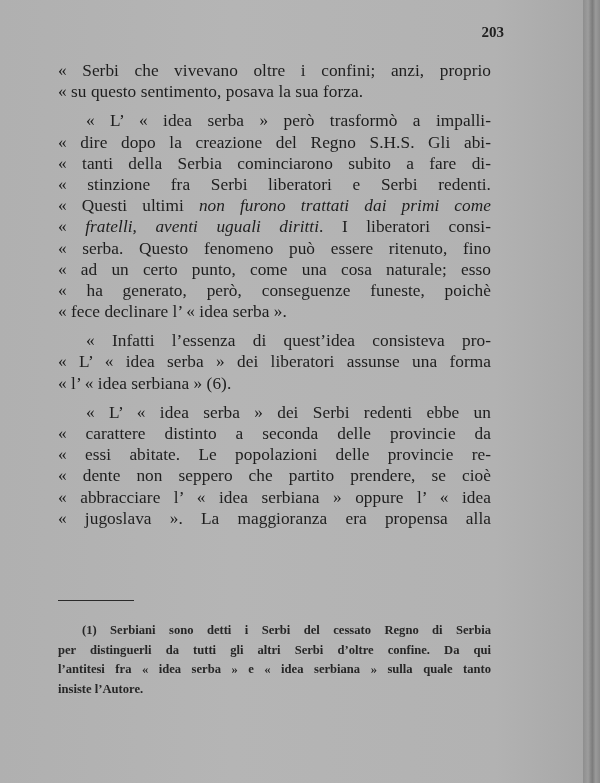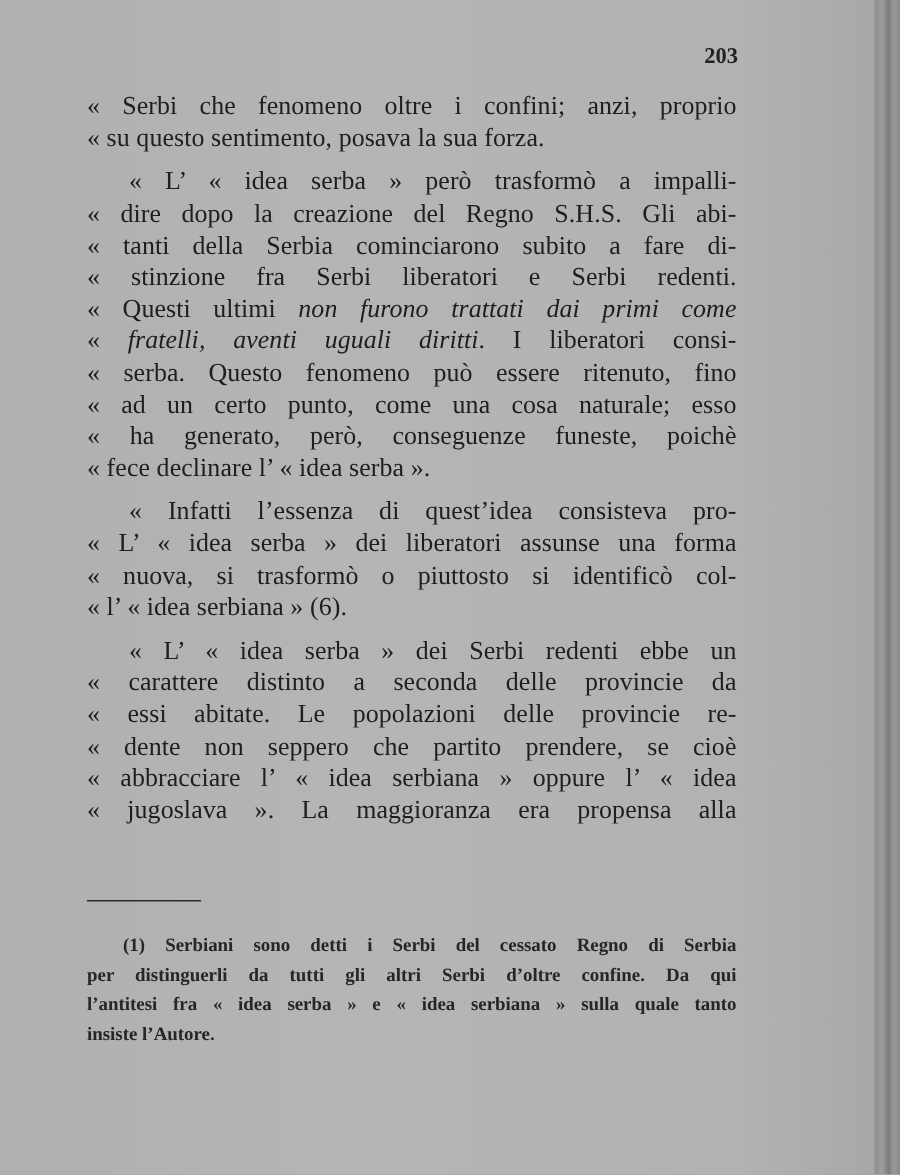--- a/index.html
+++ b/index.html
@@ -12,22 +12,22 @@
   }
   .page {
     position: absolute; left: 0; top: 0; width: 583px; height: 783px;
     background: linear-gradient(90deg, #b0b0b0 0%, #b5b5b5 40%, #b2b2b2 85%, #a8a8a8 100%);
   }
   .edge {
     position: absolute; right: 0; top: 0; width: 17px; height: 783px;
     background: linear-gradient(90deg, #8e8e8e 0%, #9d9d9d 30%, #7c7c7c 55%, #9a9a9a 75%, #8a8a8a 100%);
   }
   .page-number {
-    position: absolute; top: 24px; left: 440px; width: 52px; text-align: right;
-    font-size: 15px; font-weight: bold; color: #222; margin-top: 6px;
+    position: absolute; top: 24px; left: 452px; width: 52px; text-align: right;
+    font-size: 15px; font-weight: bold; color: #222;
   }
   .body-text {
     position: absolute; left: 58px; top: 60px; width: 433px;
   }
   .line {
     height: 21.2px; line-height: 21.2px;
     font-size: 17.3px; letter-spacing: 0.05px;
     white-space: nowrap; text-align: justify; text-align-last: justify;
     color: #1e1e1e;
   }
@@ -48,37 +48,36 @@
   }
   .fline.last { text-align-last: left; }
   .fline.indent { padding-left: 24px; }
 </style>
 </head>
 <body>
 
 <div class="page">
   <div class="page-number">203</div>
   <div class="body-text" id="body-text">
-      <div class="line">« Serbi che fenomeno oltre i confini; anzi, proprio</div>
+      <div class="line">« Serbi che vivevano oltre i confini; anzi, proprio</div>
       <div class="line last">« su questo sentimento, posava la sua forza.</div>
       <div class="para-gap"></div>
       <div class="line indent">« L’ « idea serba » però trasformò a impalli-</div>
       <div class="line">« dire dopo la creazione del Regno S.H.S. Gli abi-</div>
       <div class="line">« tanti della Serbia cominciarono subito a fare di-</div>
       <div class="line">« stinzione fra Serbi liberatori e Serbi redenti.</div>
       <div class="line"><span>« Questi ultimi </span><span class="it">non furono trattati dai primi come</span><span></span></div>
       <div class="line"><span>« </span><span class="it">fratelli, aventi uguali diritti</span><span>. I liberatori consi-</span></div>
       <div class="line">« serba. Questo fenomeno può essere ritenuto, fino</div>
       <div class="line">« ad un certo punto, come una cosa naturale; esso</div>
       <div class="line">« ha generato, però, conseguenze funeste, poichè</div>
       <div class="line last">« fece declinare l’ « idea serba ».</div>
       <div class="para-gap"></div>
       <div class="line indent">« Infatti l’essenza di quest’idea consisteva pro-</div>
       <div class="line">« L’ « idea serba » dei liberatori assunse una forma</div>
-      <div class="line">« nuova, si trasformò o piuttosto si identificò col-</div>
       <div class="line last">« l’ « idea serbiana » (6).</div>
       <div class="para-gap"></div>
       <div class="line indent">« L’ « idea serba » dei Serbi redenti ebbe un</div>
       <div class="line">« carattere distinto a seconda delle provincie da</div>
       <div class="line">« essi abitate. Le popolazioni delle provincie re-</div>
       <div class="line">« dente non seppero che partito prendere, se cioè</div>
       <div class="line">« abbracciare l’ « idea serbiana » oppure l’ « idea</div>
       <div class="line">« jugoslava ». La maggioranza era propensa alla</div>
     </div>
   <div class="rule"></div>

